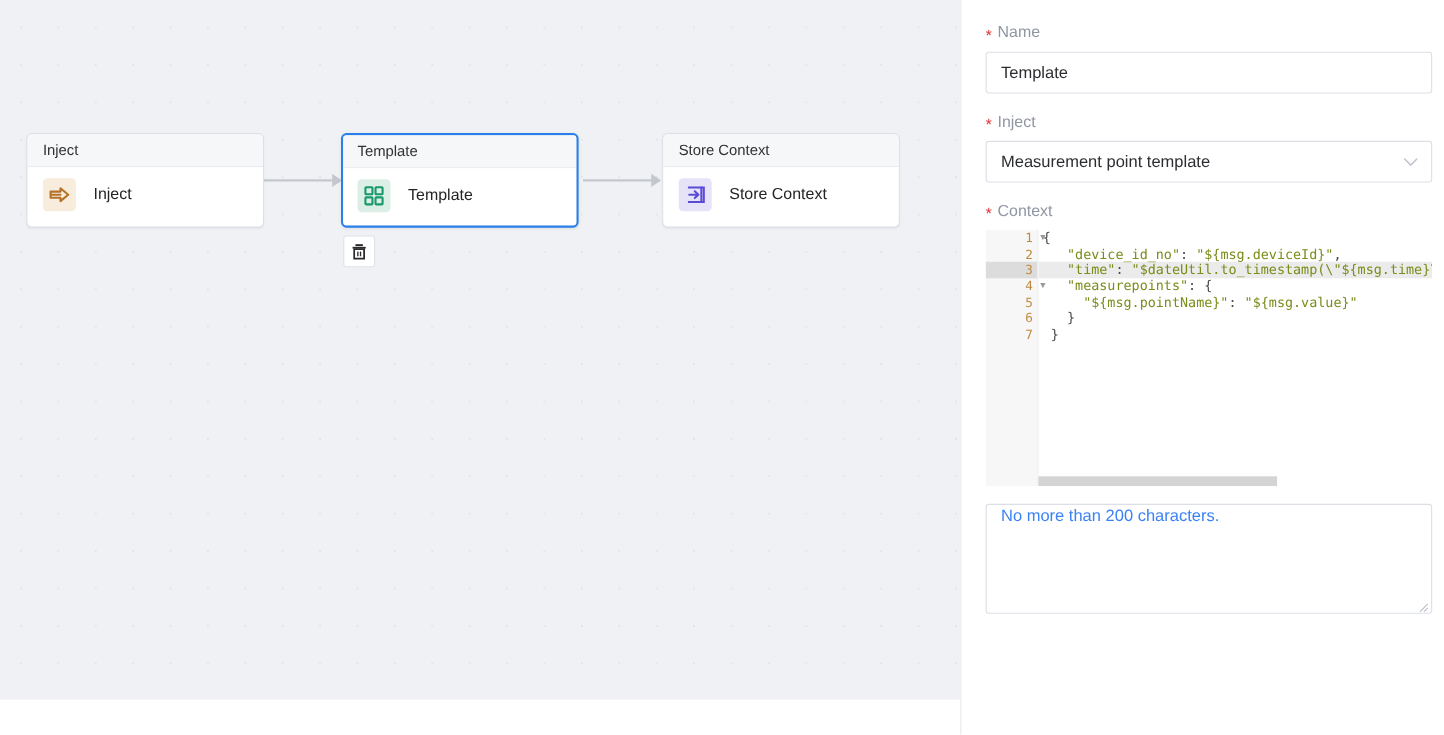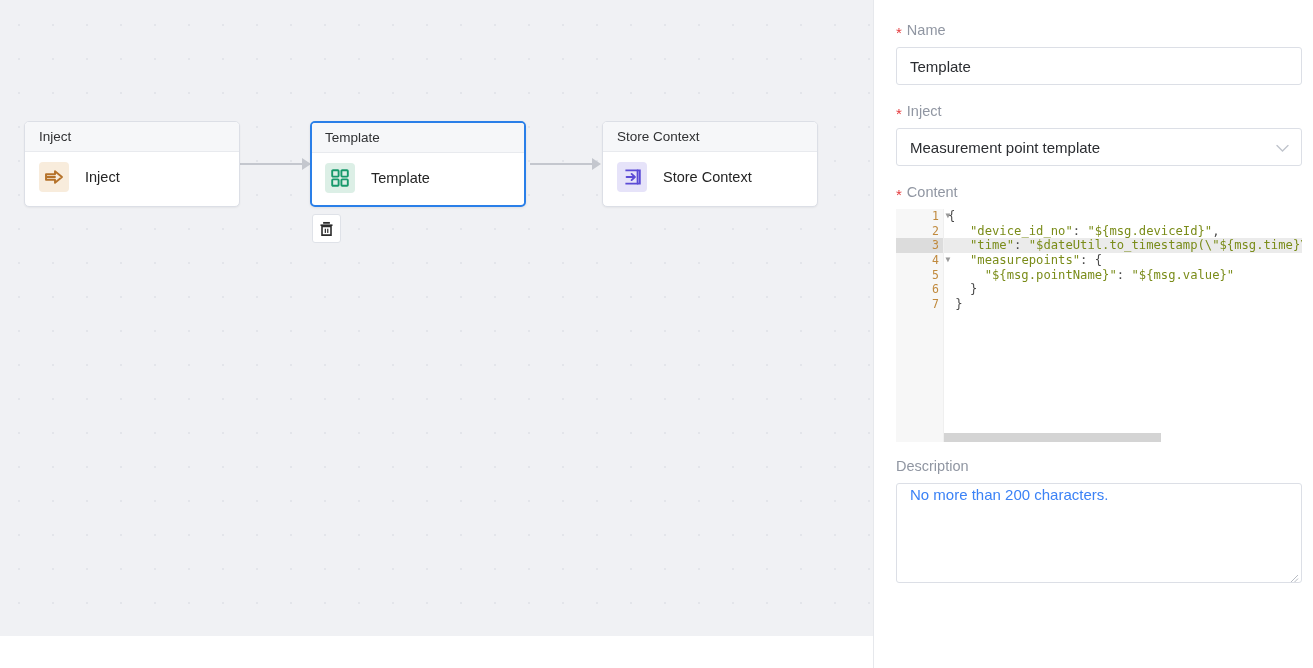--- a/index.html
+++ b/index.html
@@ -365,21 +365,21 @@
             <svg width="13" height="8" viewBox="0 0 13 8">
               <path d="M1 1 L6.5 6.6 L12 1" fill="none" stroke="#c0c4cc" stroke-width="1.4" stroke-linecap="round"></path>
             </svg>
           </span>
         </div>
       </div>
 
       <div class="field-block" style="margin-bottom:16px;">
         <div class="field-label">
           <span class="req-star">*</span>
-          <span>Content</span>
+          <span>Context</span>
         </div>
 
         <div class="editor-wrap">
           <div class="gutter" id="gutter">
               <div class="gutter-line">1<span class="fold">▼</span></div>
               <div class="gutter-line">2</div>
               <div class="gutter-line hl">3</div>
               <div class="gutter-line">4<span class="fold">▼</span></div>
               <div class="gutter-line">5</div>
               <div class="gutter-line">6</div>
@@ -394,23 +394,20 @@
               <div class="code-line"><span class="p">   }</span></div>
               <div class="code-line"><span class="p"> }</span></div>
             </div>
           <div class="hscroll" style="width:358px;">
             <div class="hscroll-thumb"></div>
           </div>
         </div>
       </div>
 
       <div class="field-block">
-        <div class="field-label">
-          <span>Description</span>
-        </div>
         <div class="textarea-box">
           <span>No more than 200 characters.</span>
           <span class="resize-grip">
             <svg width="11" height="11" viewBox="0 0 11 11">
               <path d="M10 3 L3 10 M10 6.6 L6.6 10" stroke="#b8bcc4" stroke-width="1" fill="none"></path>
             </svg>
           </span>
         </div>
       </div>
 

